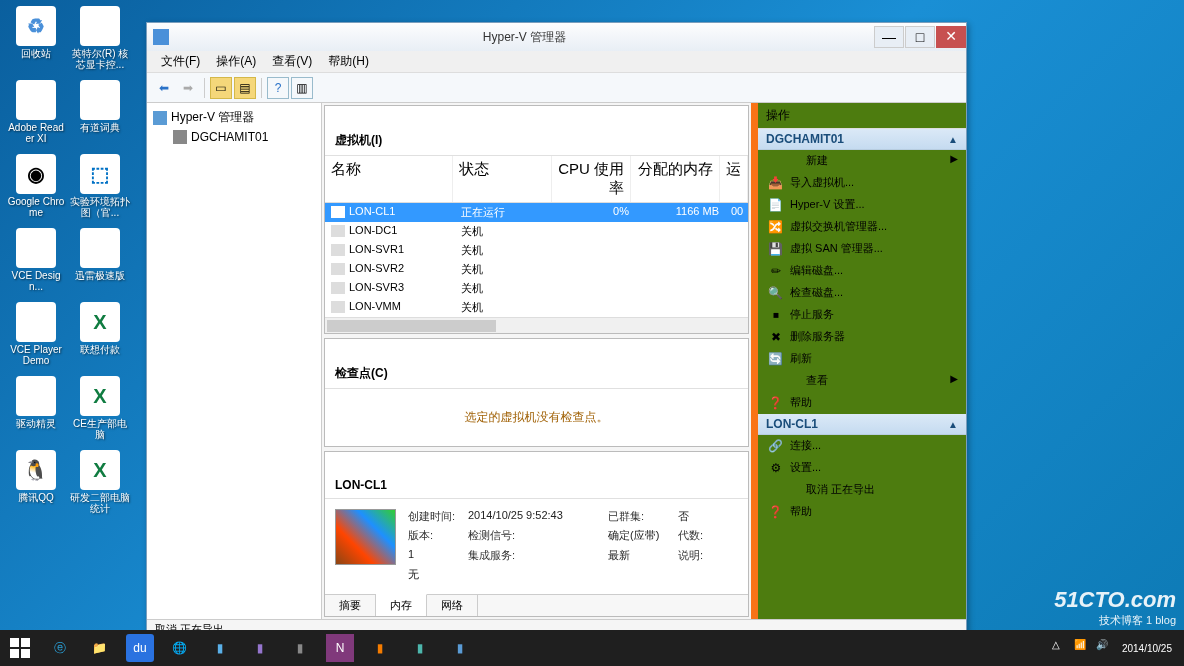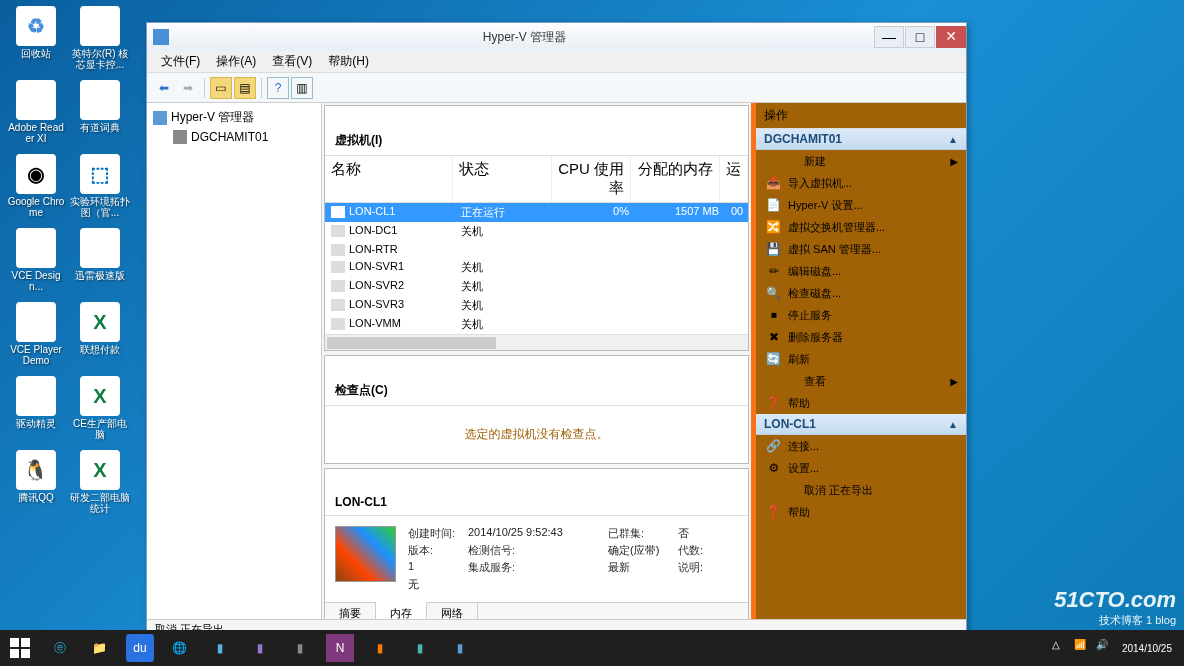--- a/index.html
+++ b/index.html
@@ -60,25 +60,25 @@
 .details { flex: 1; display: flex; flex-direction: column; }
 .details .body { flex: 1; padding: 10px; display: flex; gap: 12px; }
 .thumb { width: 76px; height: 56px; background: linear-gradient(45deg, #8b4513, #ff4500, #1e90ff, #32cd32); border: 1px solid #999; }
 .props { flex: 1; display: grid; grid-template-columns: 60px 140px 70px 60px; font-size: 11px; row-gap: 2px; }
 .props .k { color: #333; } .props .v { color: #222; }
 .tabs { display: flex; border-top: 1px solid #ccc; background: #f7f7f7; }
 .tabs div { padding: 3px 14px; border-right: 1px solid #ccc; cursor: pointer; font-size: 11px; }
 .tabs div.active { background: #fff; border-top: 1px solid #fff; margin-top: -1px; }
 
 
-.actionspane { width: 215px; border-left: 5px solid #f97316; background: #a16207; display: flex; flex-direction: column; }
+.actionspane { width: 215px; border-left: 7px solid #f97316; background: #4d7c0f; display: flex; flex-direction: column; }
 .ap-title { padding: 4px 8px; font-weight: normal; border-bottom: 1px solid #ddd; }
 .ap-group { background: linear-gradient(#dbe9f7, #c5dbf0); padding: 3px 8px; font-weight: bold; color: #1a4d7a; display: flex; justify-content: space-between; align-items: center; border-bottom: 1px solid #b8cde0; }
 .ap-group .arrow { font-size: 10px; }
-.ap-item { padding: 3px 8px 3px 10px; display: flex; align-items: center; gap: 6px; cursor: pointer; font-size: 11px; }
+.ap-item { padding: 3px 8px 3px 10px; display: flex; align-items: flex-start; gap: 6px; cursor: pointer; font-size: 11px; }
 .ap-item .ai { width: 16px; height: 16px; display: inline-flex; align-items: center; justify-content: center; font-size: 12px; }
 .ap-sub { padding-left: 26px; }
 .ap-arrow { margin-left: auto; font-size: 10px; }
 
 .statusbar { height: 20px; border-top: 1px solid #ccc; padding: 2px 8px; background: #f5f5f5; font-size: 11px; }
 
 
 .taskbar { position: absolute; bottom: 0; left: 0; right: 0; height: 36px; background: #1f1f1f; display: flex; align-items: center; }
 .taskbar .start { width: 40px; height: 36px; display: flex; align-items: center; justify-content: center; cursor: pointer; }
 .taskbar .start svg { width: 20px; height: 20px; }
@@ -155,33 +155,26 @@
           <div class="col-state">状态</div>
           <div class="col-cpu">CPU 使用率</div>
           <div class="col-mem">分配的内存</div>
           <div class="col-x">运</div>
         </div>
         <div class="vmrows" id="vmrows">
             <div class="vmrow sel">
               <div class="col-name"><span class="ic"></span>LON-CL1</div>
               <div class="col-state">正在运行</div>
               <div class="col-cpu">0%</div>
-              <div class="col-mem">1507 MB</div>
+              <div class="col-mem">1166 MB</div>
               <div class="col-x">00</div>
             </div>
             <div class="vmrow">
               <div class="col-name"><span class="ic"></span>LON-DC1</div>
               <div class="col-state">关机</div>
-              <div class="col-cpu"></div>
-              <div class="col-mem"></div>
-              <div class="col-x"></div>
-            </div>
-            <div class="vmrow">
-              <div class="col-name"><span class="ic"></span>LON-RTR</div>
-              <div class="col-state"></div>
               <div class="col-cpu"></div>
               <div class="col-mem"></div>
               <div class="col-x"></div>
             </div>
             <div class="vmrow">
               <div class="col-name"><span class="ic"></span>LON-SVR1</div>
               <div class="col-state">关机</div>
               <div class="col-cpu"></div>
               <div class="col-mem"></div>
               <div class="col-x"></div>

